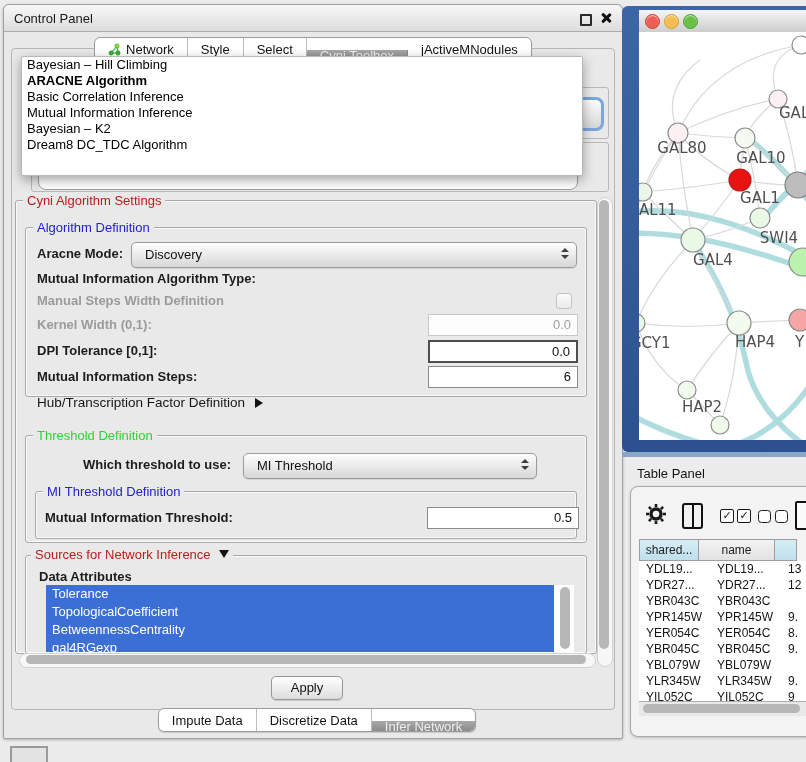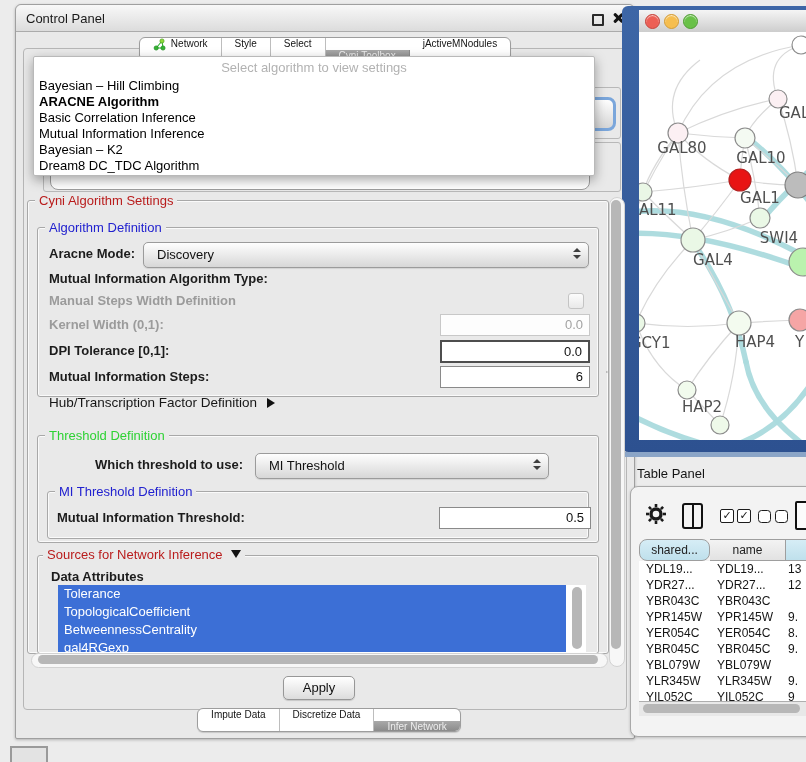--- a/index.html
+++ b/index.html
@@ -1,29 +1,29 @@
 <!DOCTYPE html>
 <html><head>
 <meta charset="utf-8">
 <style>
   html,body{margin:0;padding:0;background:#ececec;font-family:"Liberation Sans","DejaVu Sans",sans-serif;}
   #screen{position:relative;width:806px;height:762px;overflow:hidden;background:#ececec;}
   
-  .cp{position:absolute;left:15px;top:4px;width:618px;height:733px;background:#e9e9e9;border:1px solid #9f9f9f;border-radius:6px 6px 2px 2px;box-shadow:0 1px 3px rgba(0,0,0,.25);}
+  .cp{position:absolute;left:3px;top:4px;width:618px;height:733px;background:#e9e9e9;border:1px solid #9f9f9f;border-radius:6px 6px 2px 2px;box-shadow:0 1px 3px rgba(0,0,0,.25);}
   .cp-titlebar{position:absolute;left:0;right:0;top:0;height:26px;background:linear-gradient(#f8f8f8,#dcdcdc);border-bottom:1px solid #ababab;border-radius:6px 6px 0 0;}
   .cp-title{position:absolute;left:10px;top:6px;font-size:13px;color:#1a1a1a;}
   .float-btn{position:absolute;right:30px;top:9px;width:8px;height:8px;border:2px solid #2a2a2a;border-radius:1px;}
   .close-x{position:absolute;right:10px;top:7px;width:12px;height:12px;}
   .close-x::before,.close-x::after{content:'';position:absolute;left:5px;top:0;width:2.6px;height:12px;background:#141414;border-radius:1px;}
   .close-x::before{transform:rotate(45deg);}.close-x::after{transform:rotate(-45deg);}
   .subpanel{position:absolute;left:7px;top:43px;width:602px;height:660px;border:1px solid #b6b6b6;border-radius:4px;background:#e9e9e9;}
   
   .tabbar{position:absolute;left:0;right:0;display:flex;justify-content:center;}
   .tabgroup{display:flex;border:1px solid #9d9d9d;border-radius:6px;overflow:hidden;background:#fff;height:22px;box-shadow:0 1px 1px rgba(0,0,0,.15);}
-  .tab{padding:0 13px;font-size:10px;color:#131313;display:flex;align-items:flex-start;gap:5px;border-right:1px solid #bdbdbd;white-space:nowrap;}
+  .tab{padding:0 13px;font-size:13px;color:#131313;display:flex;align-items:center;gap:5px;border-right:1px solid #bdbdbd;white-space:nowrap;}
   .tab:last-child{border-right:none;}
   .tab.selected{background:linear-gradient(#a9a9a9,#8b8b8b);color:#ededed;border-right-color:#8b8b8b;margin-top:12px;}
   
   .dropdown{position:absolute;left:17px;top:51px;width:560px;height:118px;background:#fff;border:1px solid #b9b9b9;border-radius:2px;box-shadow:0 4px 12px rgba(0,0,0,.35);z-index:40;}
   .dd-prompt{height:21px;line-height:21px;text-align:center;color:#b2b2b2;font-size:13px;}
   .dd-item{height:16px;line-height:16px;padding-left:5px;font-size:13px;color:#000;white-space:nowrap;}
   .dd-item.bold{font-weight:bold;}
   
   .fragbox{position:absolute;border:1px solid #b8b8b8;border-radius:3px;z-index:5;}
   .frag-combo{position:absolute;border:3px solid #7aa6db;border-radius:8px;background:linear-gradient(#fefefe,#d6d6d6);z-index:6;}
@@ -130,21 +130,20 @@
           </div>
       </div>
     </div>
 
     <div class="fragbox" style="left:27px;top:82px;width:576px;height:50px;"></div>
     <div class="frag-combo" style="left:544px;top:92px;width:50px;height:28px;"></div>
     <div class="fragbox" style="left:27px;top:137px;width:576px;height:48px;"></div>
     <div class="frag-white" style="left:34px;top:146px;width:538px;height:37px;"></div>
 
     <div class="dropdown">
-      <div class="dd-prompt">Select algorithm to view settings</div>
       <div class="dd-item">Bayesian – Hill Climbing</div>
       <div class="dd-item bold">ARACNE Algorithm</div>
       <div class="dd-item">Basic Correlation Inference</div>
       <div class="dd-item">Mutual Information Inference</div>
       <div class="dd-item">Bayesian – K2</div>
       <div class="dd-item">Dream8 DC_TDC Algorithm</div>
     </div>
 
     <div class="gbox" style="left:11px;top:195px;width:580px;height:452px;"></div>
     <div class="gtitle t-black" style="left:19px;top:188px;">Cyni Algorithm Settings</div>
@@ -326,21 +325,21 @@
     </g>
   </svg>
   <div class="icon-split" style="left:682px;top:503px;width:17px;height:22px;"></div>
   <div class="cbicon" style="left:720px;top:509px;width:12px;height:12px;">✓</div>
   <div class="cbicon" style="left:737px;top:509px;width:12px;height:12px;">✓</div>
   <div class="cbicon empty" style="left:758px;top:510px;width:11px;height:11px;"></div>
   <div class="cbicon empty" style="left:775px;top:510px;width:11px;height:11px;"></div>
   <div class="icon-doc" style="left:795px;top:501px;width:18px;height:25px;"></div>
 
   <div class="thead" style="left:639px;top:539px;">
-    <div class="th th-blue" style="width:71px;border-left:1px solid #9e9e9e;border-radius:8px;">shared...</div>
+    <div class="th th-blue" style="width:60px;border-left:1px solid #9e9e9e;">shared...</div>
     <div class="th th-gray" style="width:76px;">name</div>
     <div class="th th-blue" style="width:22px;"></div>
   </div>
   <div class="rows-host" style="left:639px;top:561px;width:169px;height:140px;">
 
       <div class="trow">
         <div class="tc tc1">YDL19...</div>
         <div class="tc tc2">YDL19...</div>
         <div class="tc tc3">13</div>
       </div>

